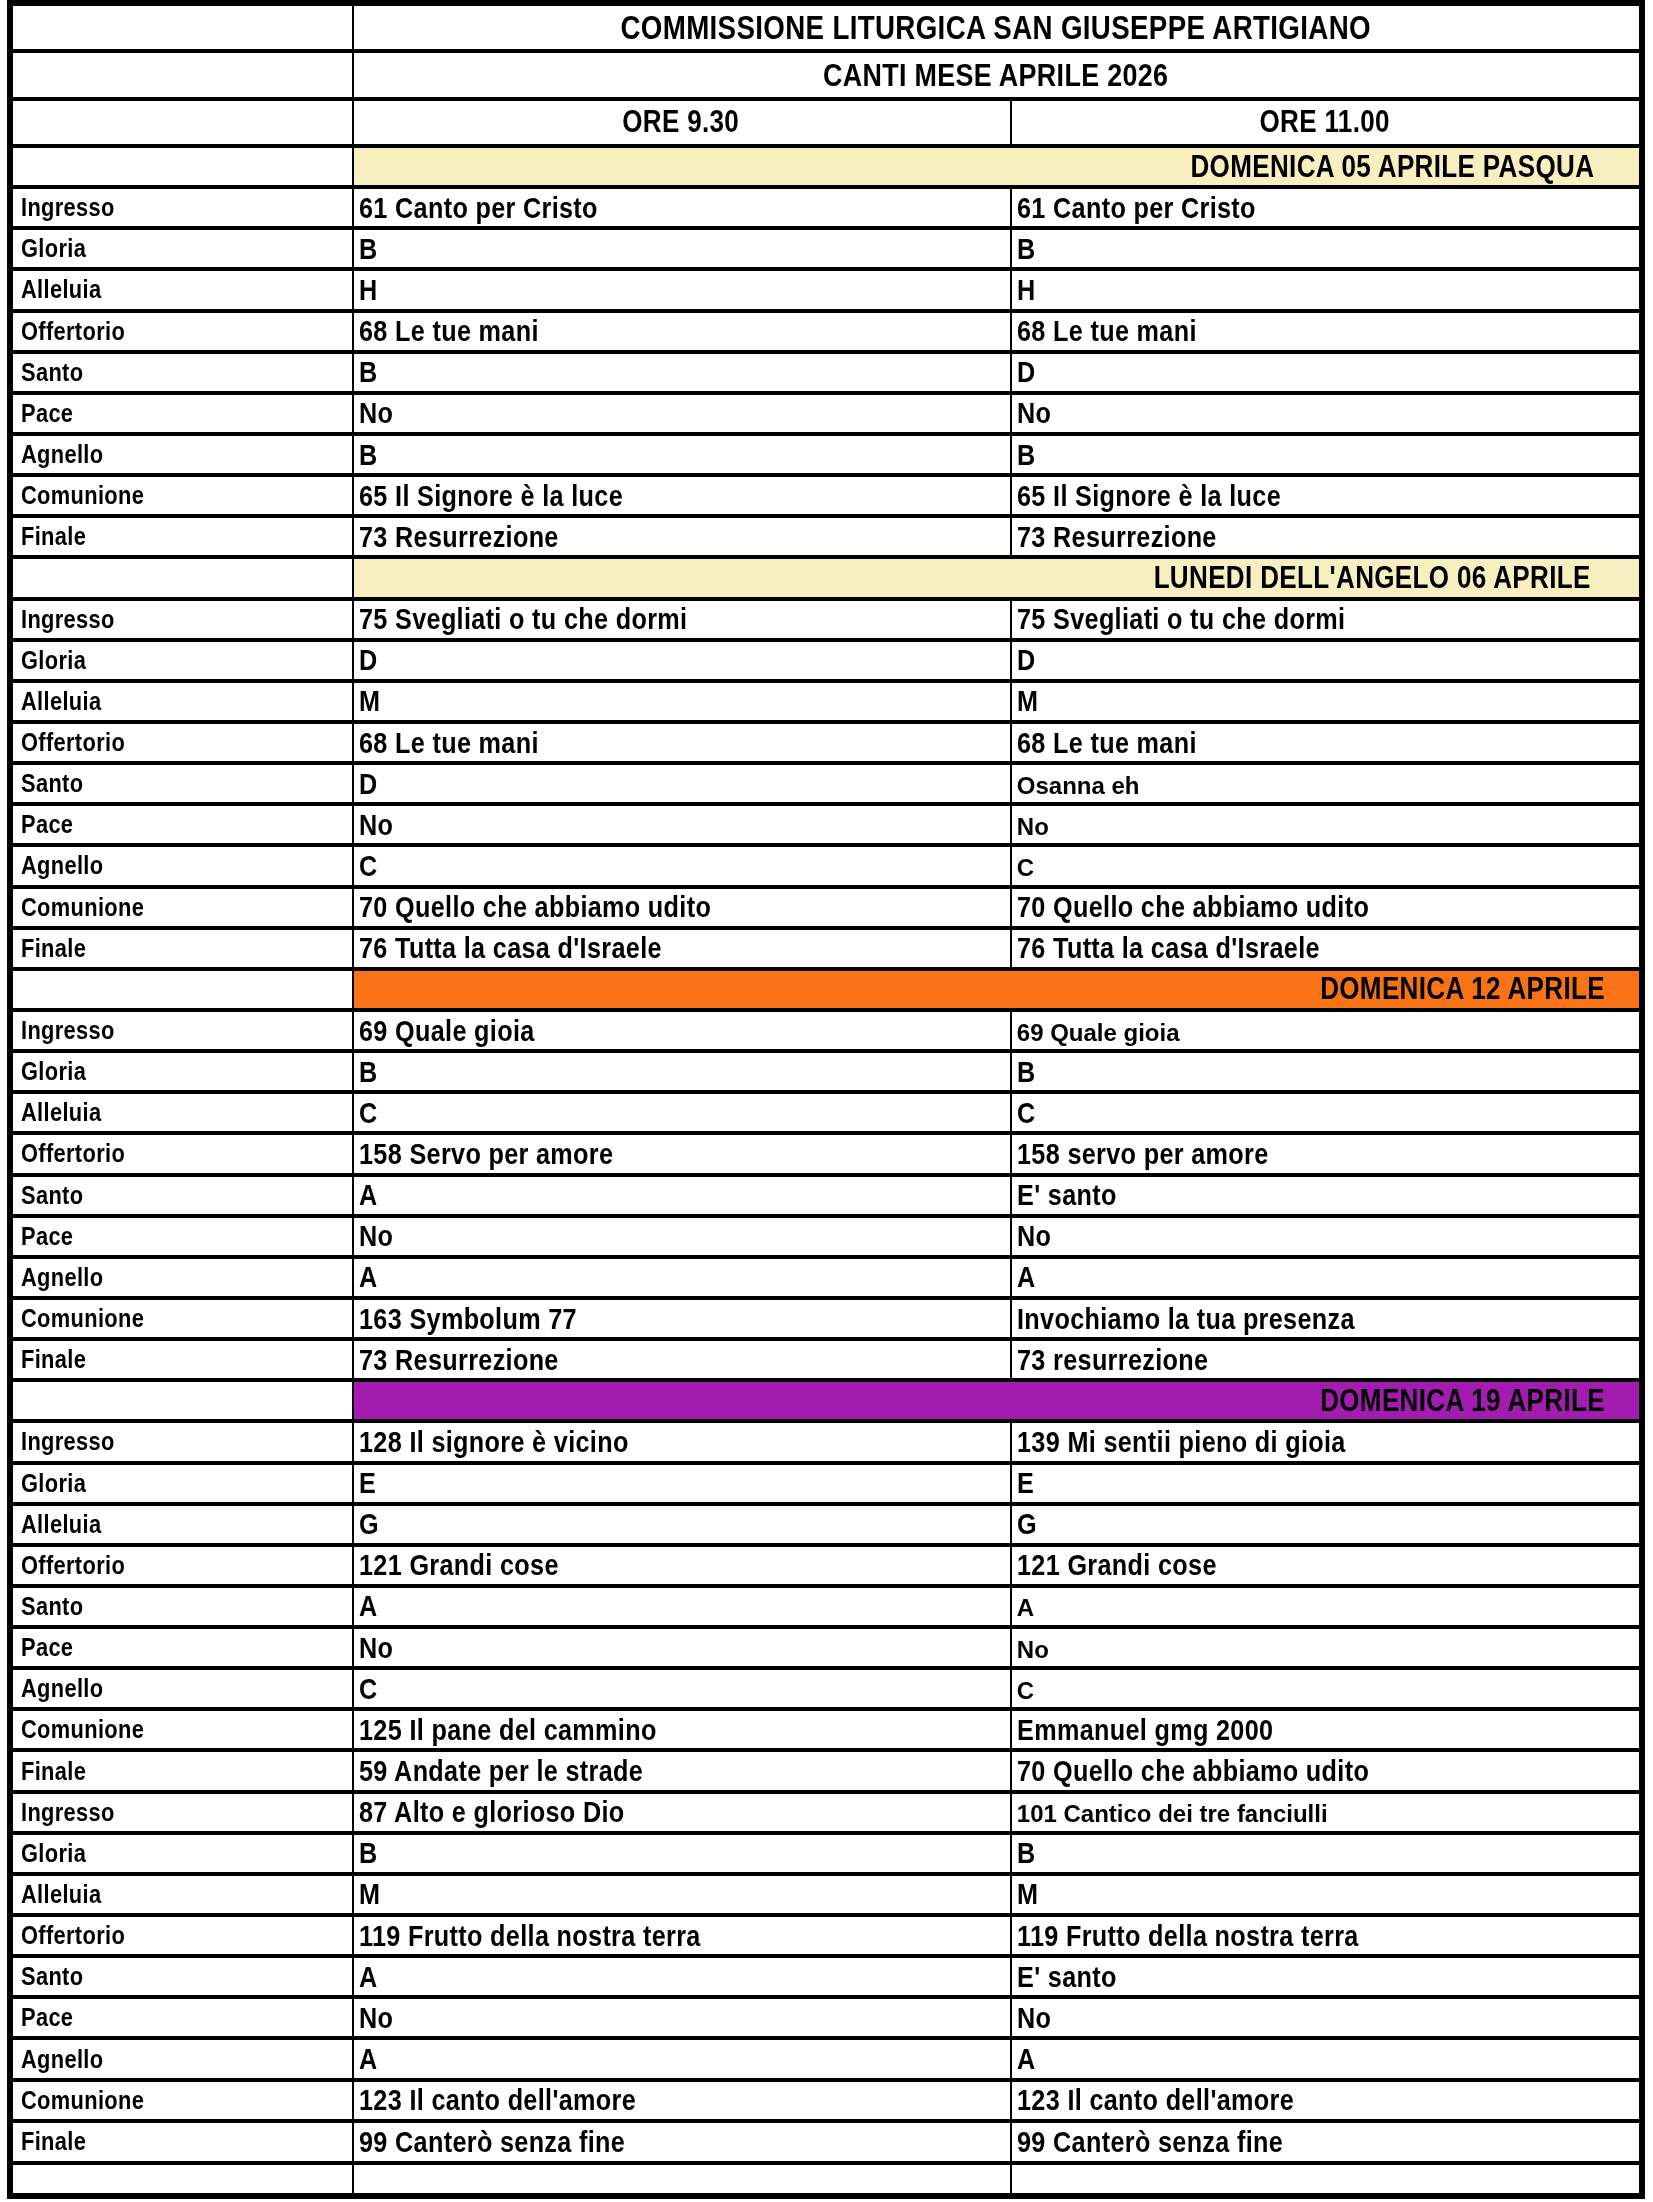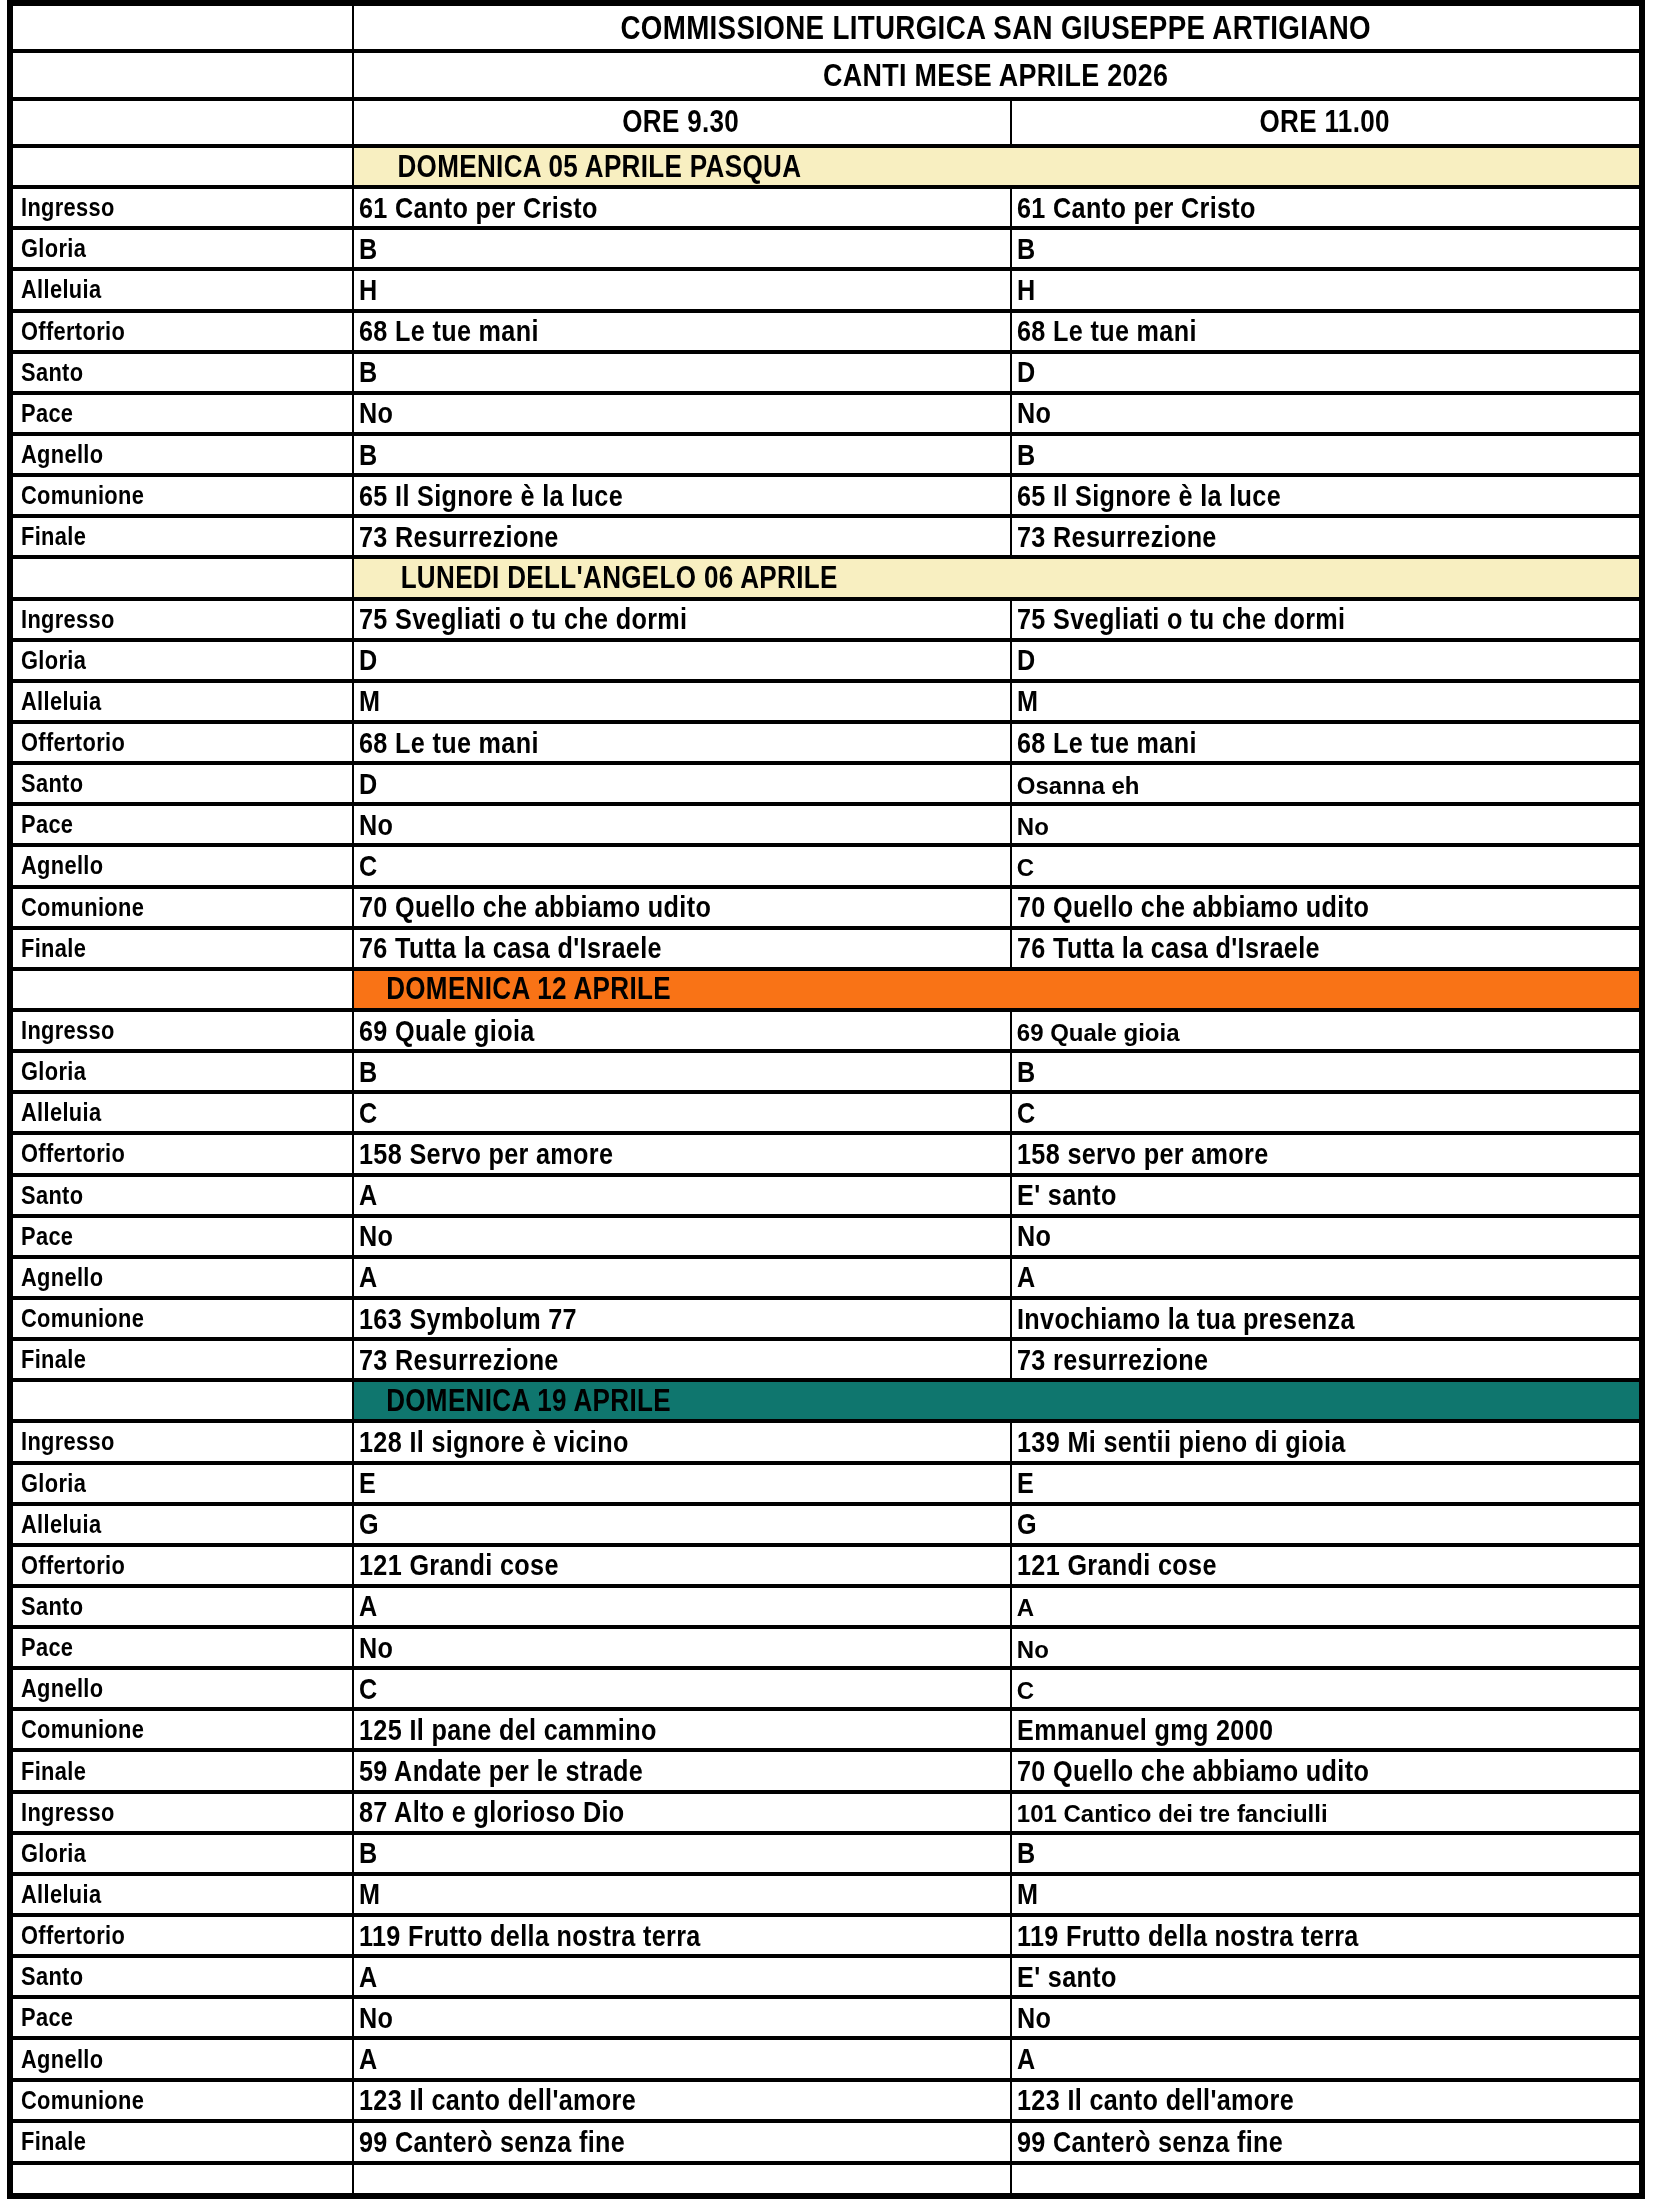--- a/index.html
+++ b/index.html
@@ -42,21 +42,21 @@
     white-space: nowrap;
     background: #ffffff;
   }
   tr.r-head td { height: 42px; }
   tr.r-sec td, tr.r-data td { height: 36px; }
   tr.r-empty td { height: 27.5px; }
 
   .ttl  { font-size: 33px; font-weight: 700; text-align: center; }
   .sub  { font-size: 32px; font-weight: 700; text-align: center; }
   .ore  { font-size: 31px; font-weight: 700; text-align: center; }
-  td.sec-title { background: #f8efc1; text-align: left; font-size: 31px; font-weight: 700; }
+  td.sec-title { background: #f8efc1; text-align: right; font-size: 31px; font-weight: 700; }
   td.lbl { font-size: 26px; font-weight: 700; padding-left: 8.6px; }
   td.val { font-size: 30px; font-weight: 700; }
 
   
   .cnd {
     display: inline-block;
     transform: scaleX(0.84);
     transform-origin: 0 50%;
     letter-spacing: 0.4px;
     white-space: nowrap;
@@ -451,21 +451,21 @@
     <td class="val">
       <span class="cnd">73 Resurrezione</span>
     </td>
     <td class="val">
       <span class="cnd">73 resurrezione</span>
     </td>
   </tr>
 
   <tr class="r-sec">
     <td></td>
-    <td colspan="2" class="sec-title" style="background: #0f766e;">
+    <td colspan="2" class="sec-title" style="background: #a21caf;">
       <span class="cnd-c">DOMENICA 19 APRILE</span>
     </td>
   </tr>
 
   <tr class="r-data">
     <td class="lbl">
       <span class="cnd">Ingresso</span>
     </td>
     <td class="val">
       <span class="cnd">128 Il signore è vicino</span>

